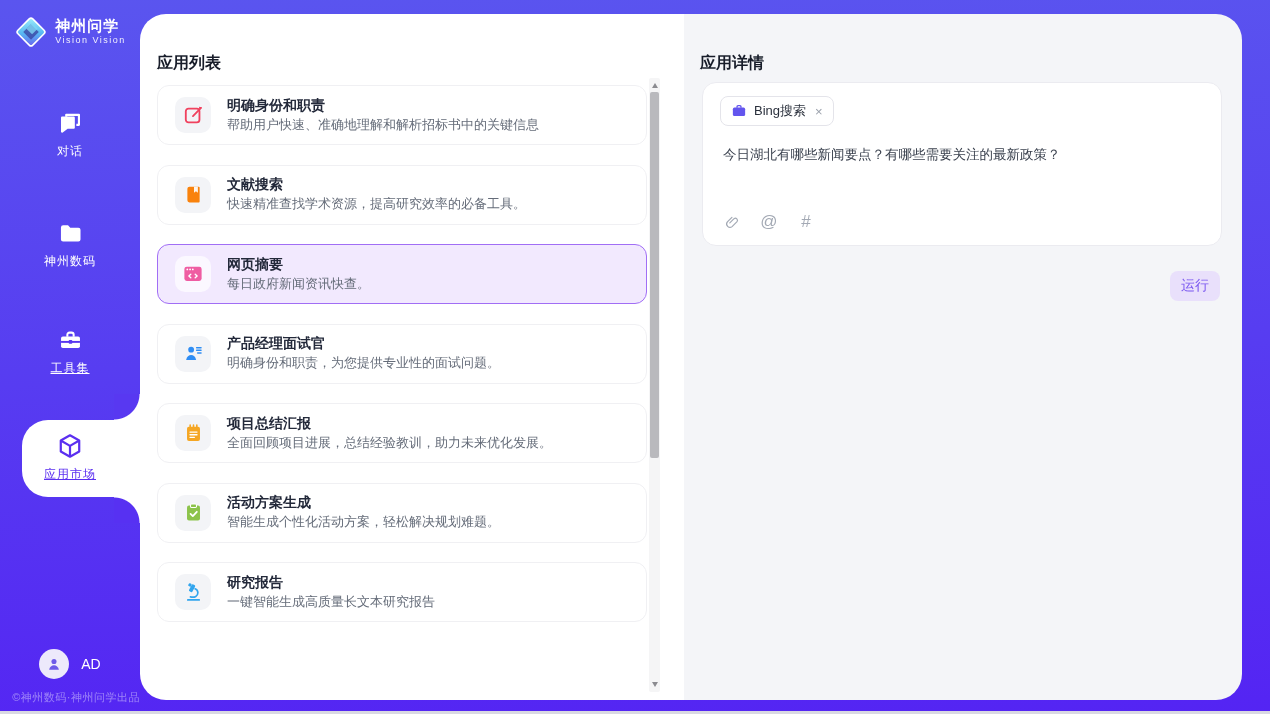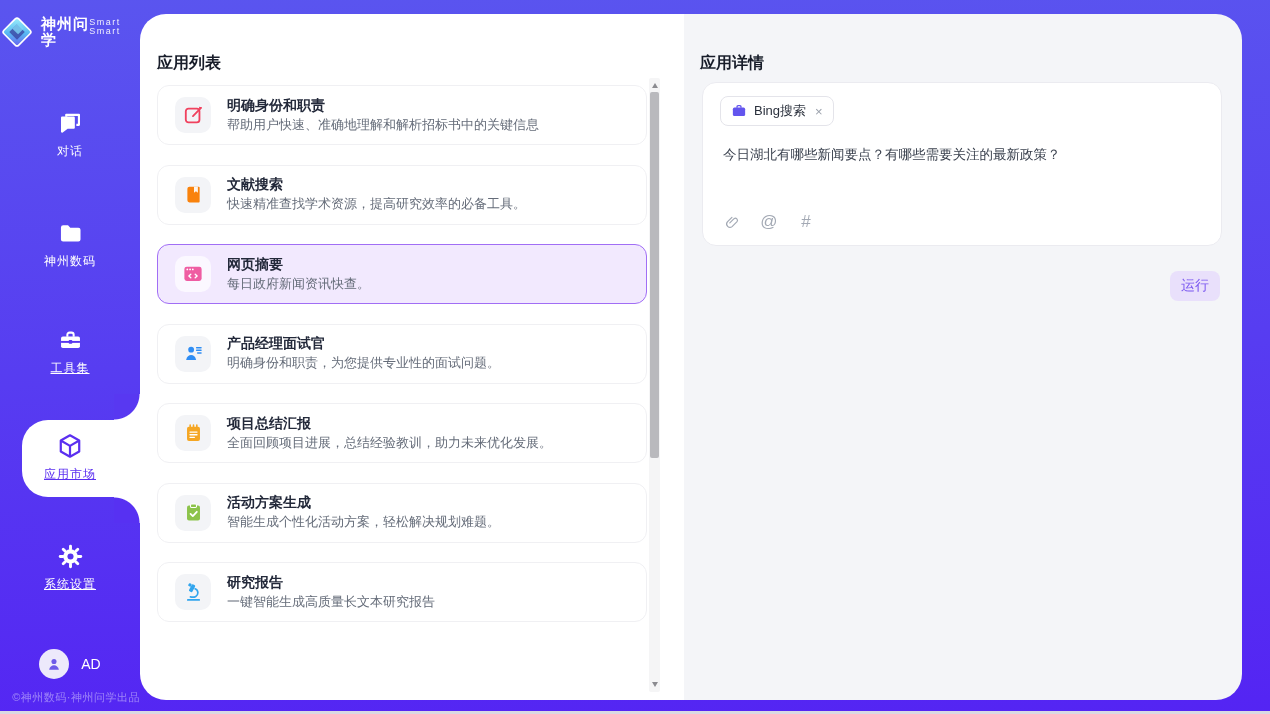--- a/index.html
+++ b/index.html
@@ -6,21 +6,21 @@
   body{
     width:1270px;height:714px;position:relative;overflow:hidden;
     font-family:"Liberation Sans","DejaVu Sans",sans-serif;
     background:linear-gradient(178deg,var(--sidebar-top,#5a55ef) 0%,var(--sidebar-bottom,#5424f3) 100%);
   }
   .bottom-edge{position:absolute;left:0;right:0;bottom:0;height:3px;background:#d9d9e2;z-index:50;}
 
   
   .sidebar{position:absolute;left:0;top:0;bottom:0;width:140px;z-index:5;color:#fff;}
   .logo{position:absolute;top:15px;left:0;width:140px;display:flex;align-items:center;justify-content:center;gap:7px;}
-  .logo-text{display:flex;flex-direction:row;line-height:1.1;}
+  .logo-text{display:flex;flex-direction:column;line-height:1.1;}
   .logo-title{font-size:15px;font-weight:bold;letter-spacing:1px;}
   .logo-sub{font-size:9px;letter-spacing:1.5px;color:rgba(255,255,255,.9);margin-top:2px;}
   .nav-item{position:absolute;left:0;width:140px;display:flex;flex-direction:column;align-items:center;gap:6px;cursor:pointer;}
   .nav-item .nav-label{font-size:12px;letter-spacing:1px;color:#fff;}
   .nav-item.underlined .nav-label{text-decoration:underline;}
   .nav-item.selected .nav-label{color:var(--accent,#5b2ff0);}
   .nav-1{top:110px;} .nav-2{top:220px;} .nav-3{top:327px;} .nav-4{top:432px;z-index:8;} .nav-5{top:543px;}
   .bubble{position:absolute;left:22px;right:0;top:420px;height:77px;background:#fff;border-radius:26px 0 0 26px;z-index:6;}
   .bubble::before{content:"";position:absolute;right:0;top:-26px;width:26px;height:26px;
     background:radial-gradient(circle 26px at 0 0,#5838f1 25px,#fff 26px);}
@@ -86,21 +86,21 @@
               <stop offset="1" stop-color="#6a5cf0"></stop>
           </linearGradient>
         </defs>
         <rect x="6.5" y="6.5" width="21" height="21" rx="2.5" transform="rotate(45 17 17)" fill="url(#lg1)" stroke="#ffffff" stroke-width="1.6"></rect>
         <rect x="11.5" y="11.5" width="11" height="11" transform="rotate(45 17 17)" fill="#3a3f9e" opacity=".75"></rect>
         <rect x="13.5" y="9" width="8" height="8" transform="rotate(45 17 14)" fill="#7fd6f5" opacity=".8"></rect>
       </svg>
     </span>
     <span class="logo-text">
       <span class="logo-title">神州问学</span>
-      <span class="logo-sub">Smart Smart</span>
+      <span class="logo-sub">Vision Vision</span>
     </span>
   </div>
 
   <div class="bubble"></div>
 
   <div class="nav-item nav-1">
     <span>
         <svg width="27" height="27" viewBox="0 0 24 24" fill="none" stroke="#fff" stroke-width="1.9" stroke-linejoin="round">
           <path d="M8.2 6V4.3h11.3v8.9h-2.3"></path>
           <path d="M4.5 6.8h10.4v8.9H9.2l-4.7 3.6z" fill="#fff" stroke="#fff"></path>
@@ -129,39 +129,20 @@
   </div>
   <div class="nav-item nav-4 selected underlined">
     <span>
         <svg width="28" height="28" viewBox="0 0 24 24" fill="none" stroke="#5b2ff0" stroke-width="1.9" stroke-linejoin="round">
           <path d="M12 2.8l7.9 4.5v9.4L12 21.2l-7.9-4.5V7.3z"></path>
           <path d="M4.1 7.3L12 11.9l7.9-4.6"></path>
           <path d="M12 11.9v9.3"></path>
         </svg>
       </span>
     <span class="nav-label">应用市场</span>
-  </div>
-  <div class="nav-item nav-5 underlined">
-    <span>
-        <svg width="27" height="27" viewBox="0 0 24 24">
-          <g fill="#fff">
-            <rect x="10.7" y="1.6" width="2.6" height="5" rx="1.2"></rect>
-            <rect x="10.7" y="1.6" width="2.6" height="5" rx="1.2" transform="rotate(45 12 12)"></rect>
-            <rect x="10.7" y="1.6" width="2.6" height="5" rx="1.2" transform="rotate(90 12 12)"></rect>
-            <rect x="10.7" y="1.6" width="2.6" height="5" rx="1.2" transform="rotate(135 12 12)"></rect>
-            <rect x="10.7" y="1.6" width="2.6" height="5" rx="1.2" transform="rotate(180 12 12)"></rect>
-            <rect x="10.7" y="1.6" width="2.6" height="5" rx="1.2" transform="rotate(225 12 12)"></rect>
-            <rect x="10.7" y="1.6" width="2.6" height="5" rx="1.2" transform="rotate(270 12 12)"></rect>
-            <rect x="10.7" y="1.6" width="2.6" height="5" rx="1.2" transform="rotate(315 12 12)"></rect>
-            <circle cx="12" cy="12" r="6.4"></circle>
-          </g>
-          <circle cx="12" cy="12" r="2.7" fill="#5733f1"></circle>
-        </svg>
-      </span>
-    <span class="nav-label">系统设置</span>
   </div>
 
   <div class="user-row">
     <span class="avatar">
       <span>
           <svg width="18" height="18" viewBox="0 0 24 24">
             <circle cx="12" cy="8.6" r="3.4" fill="#6d5ae8"></circle>
             <path d="M5.5 19.5c.7-4 3.5-6 6.5-6s5.8 2 6.5 6z" fill="#6d5ae8"></path>
           </svg>
         </span>

